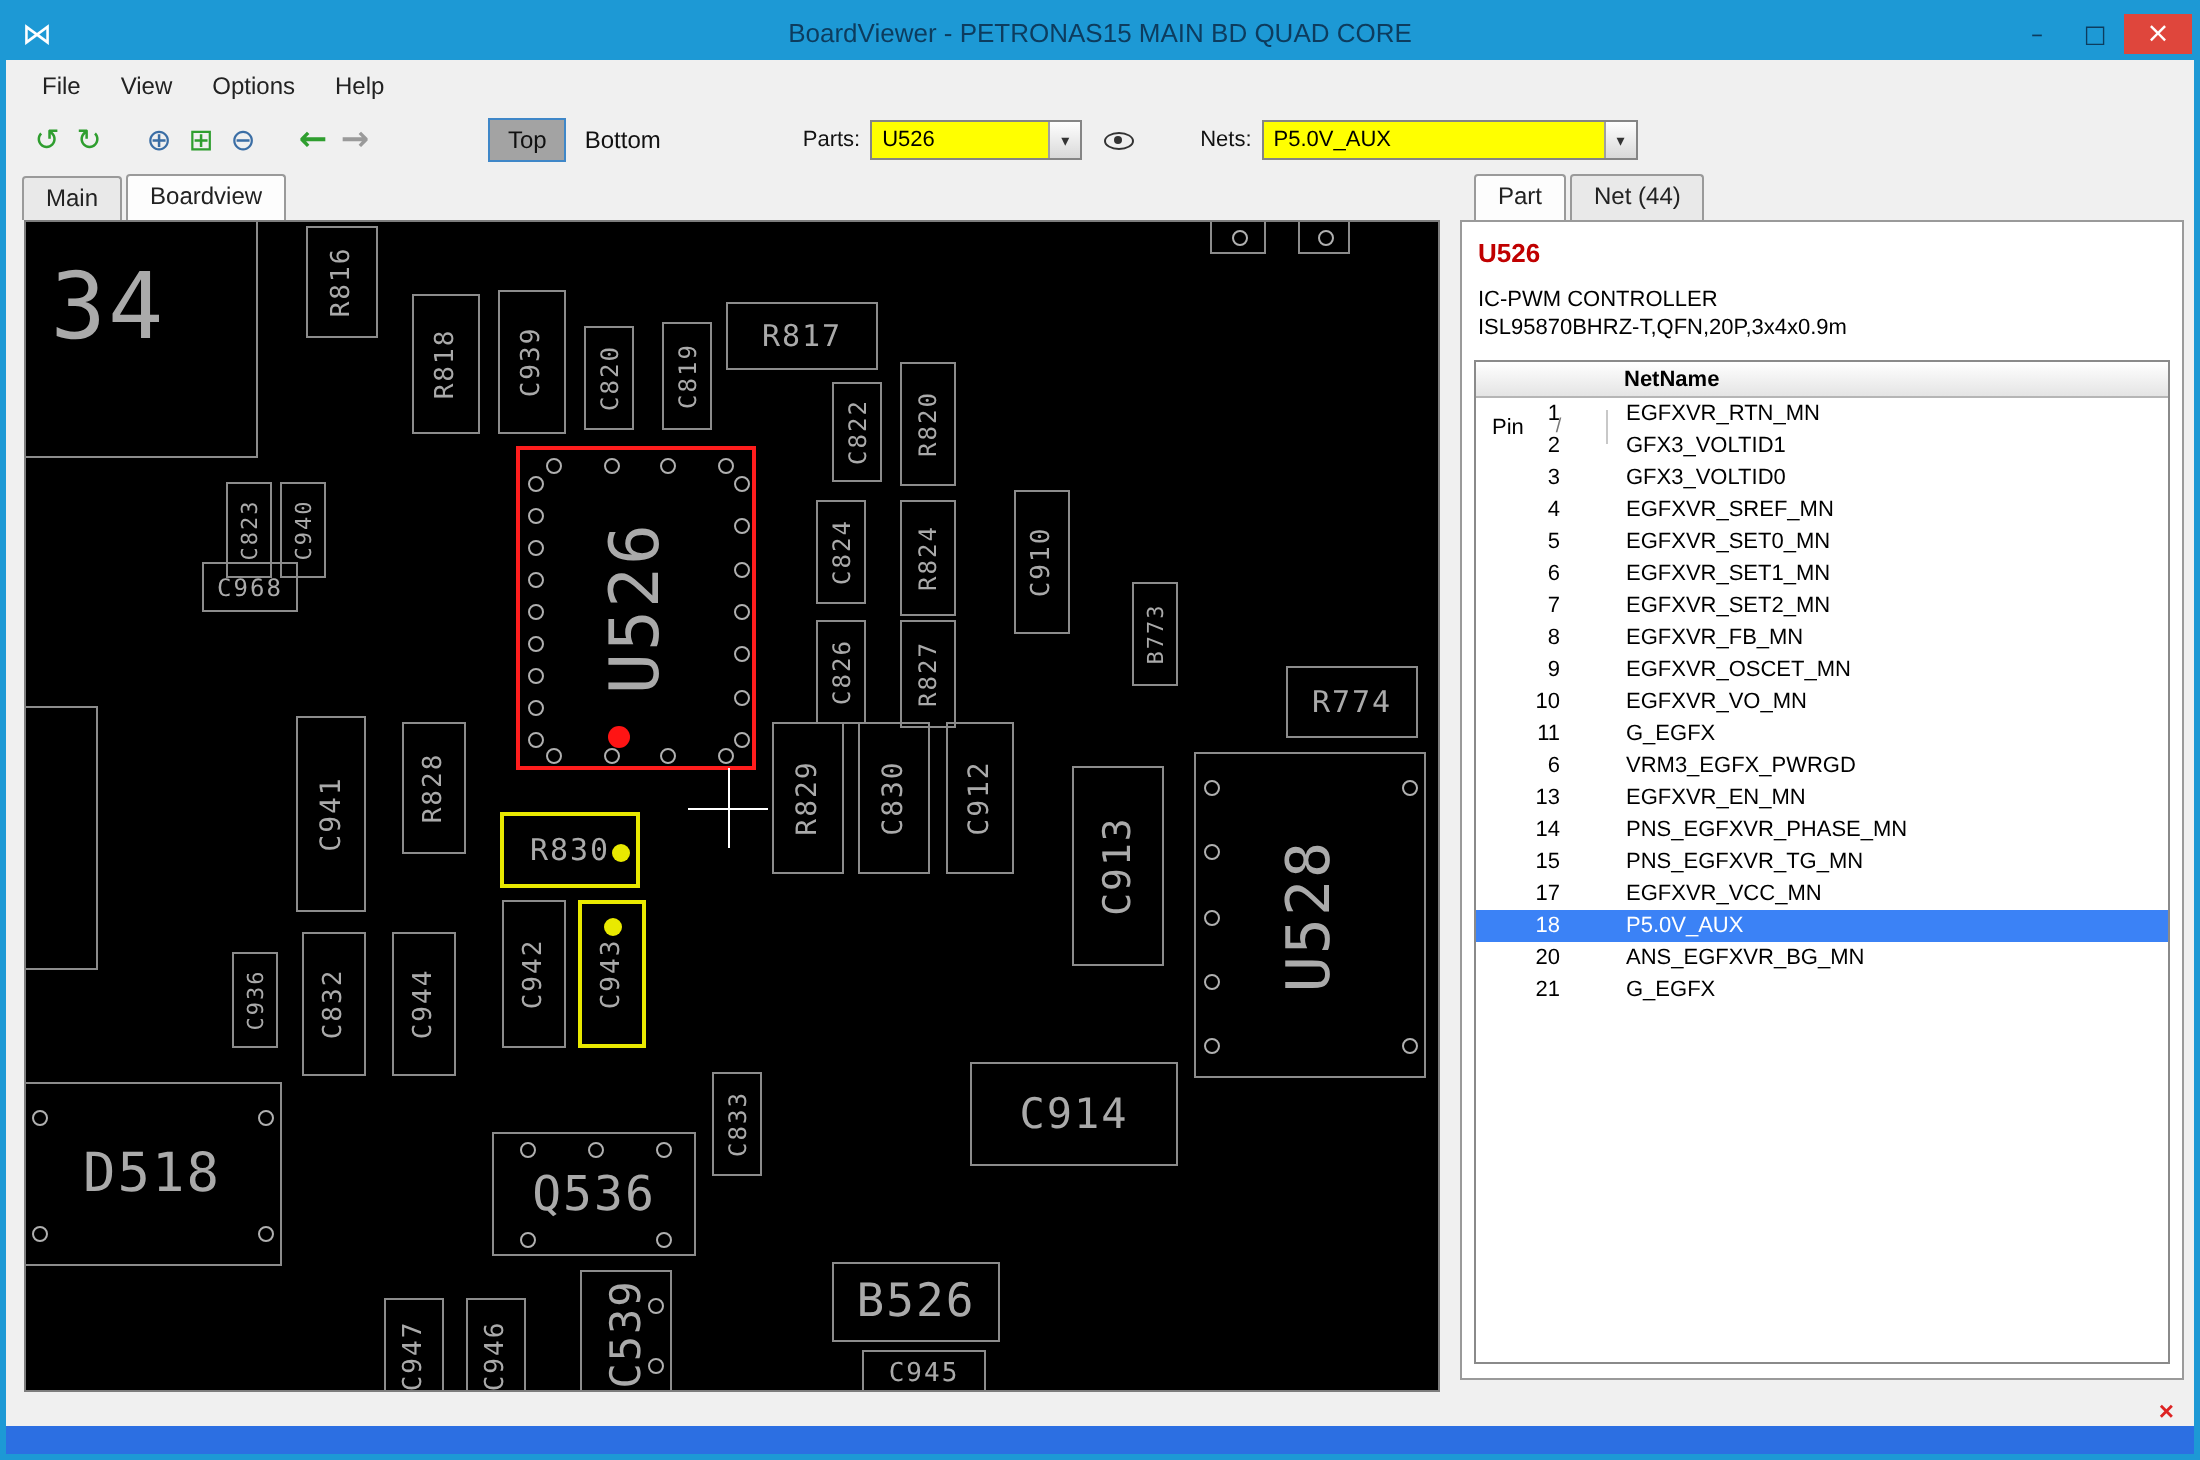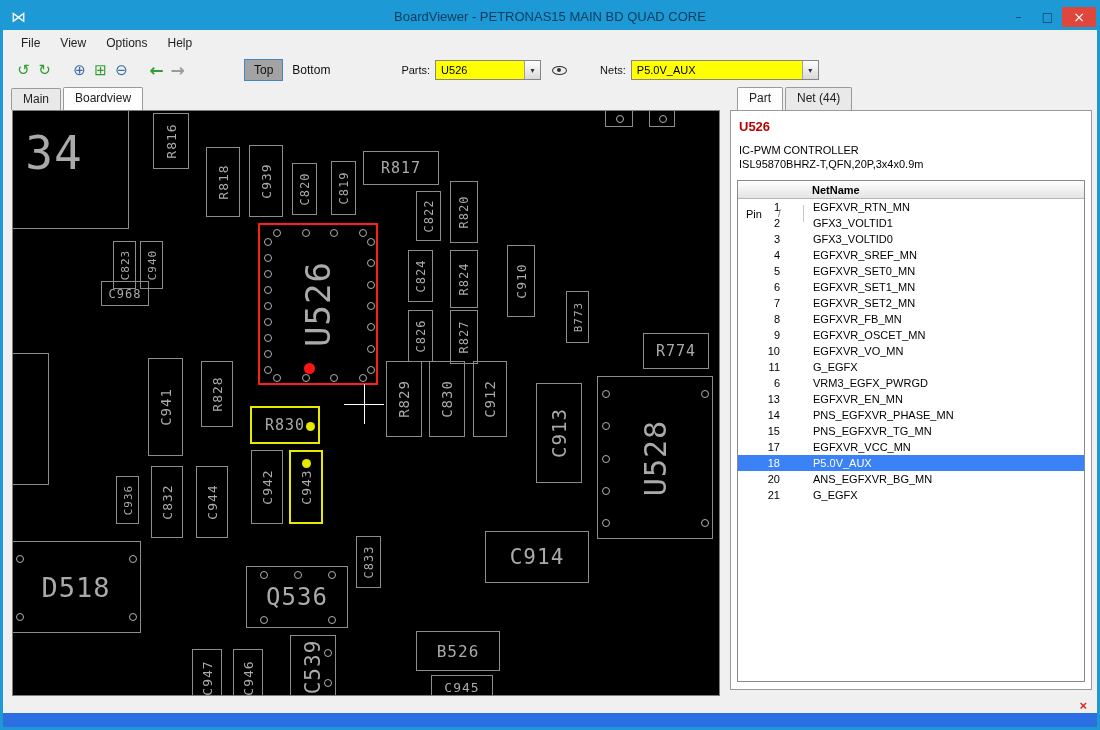--- a/index.html
+++ b/index.html
@@ -278,21 +278,21 @@
           <i class="pin-dot" style="left: 13px; top: 4px;"></i>
           <i class="pin-dot" style="left: 47px; top: 4px;"></i>
           <i class="pin-dot" style="left: 81px; top: 4px;"></i>
           <i class="pin-dot" style="left: 13px; top: 49px;"></i>
           <i class="pin-dot" style="left: 81px; top: 49px;"></i>
         </div>
         <div class="comp" style="left: 343px; top: 425px; width: 25px; height: 52px;">
           <span class="clabel vert" style="font-size: 12px;">C833</span>
         </div>
         <div class="comp" style="left: 403px; top: 520px; width: 84px; height: 40px;">
-          <span class="clabel" style="font-size: 16px;">B526</span>
+          <span class="clabel" style="font-size: 23px;">B526</span>
         </div>
         <div class="comp" style="left: 179px; top: 538px; width: 30px; height: 58px;">
           <span class="clabel vert" style="font-size: 13px;">C947</span>
         </div>
         <div class="comp" style="left: 220px; top: 538px; width: 30px; height: 58px;">
           <span class="clabel vert" style="font-size: 13px;">C946</span>
         </div>
         <div class="comp" style="left: 277px; top: 524px; width: 46px; height: 64px;">
           <span class="clabel vert" style="font-size: 21px;">C539</span>
           <i class="pin-dot" style="left: 33px; top: 13px;"></i>

